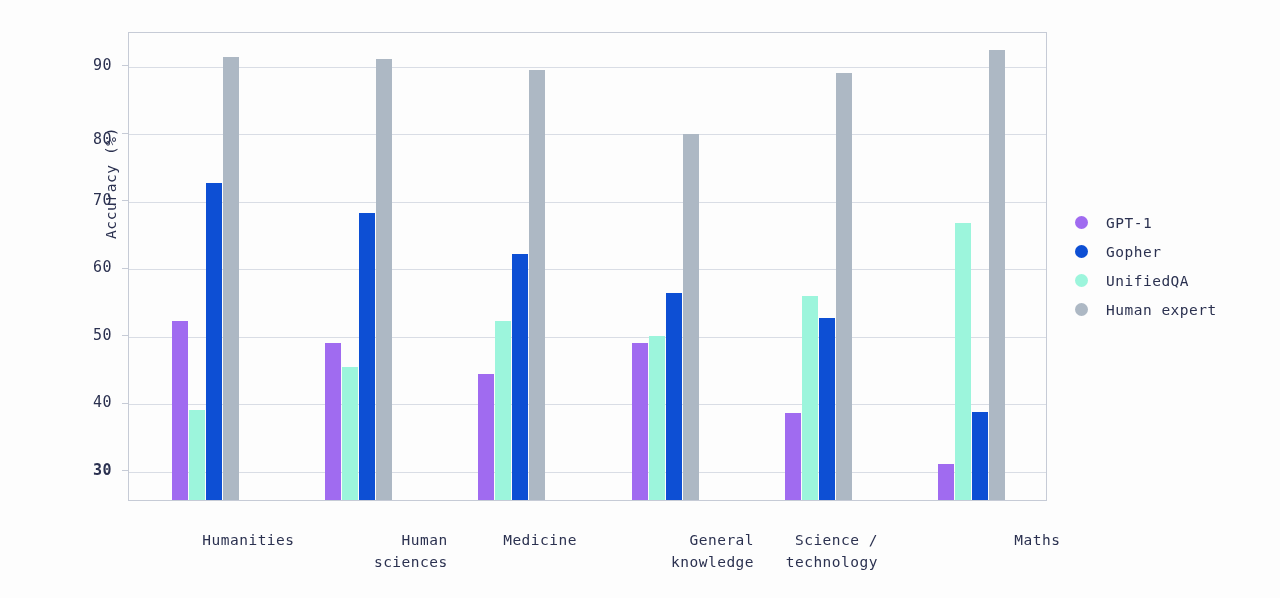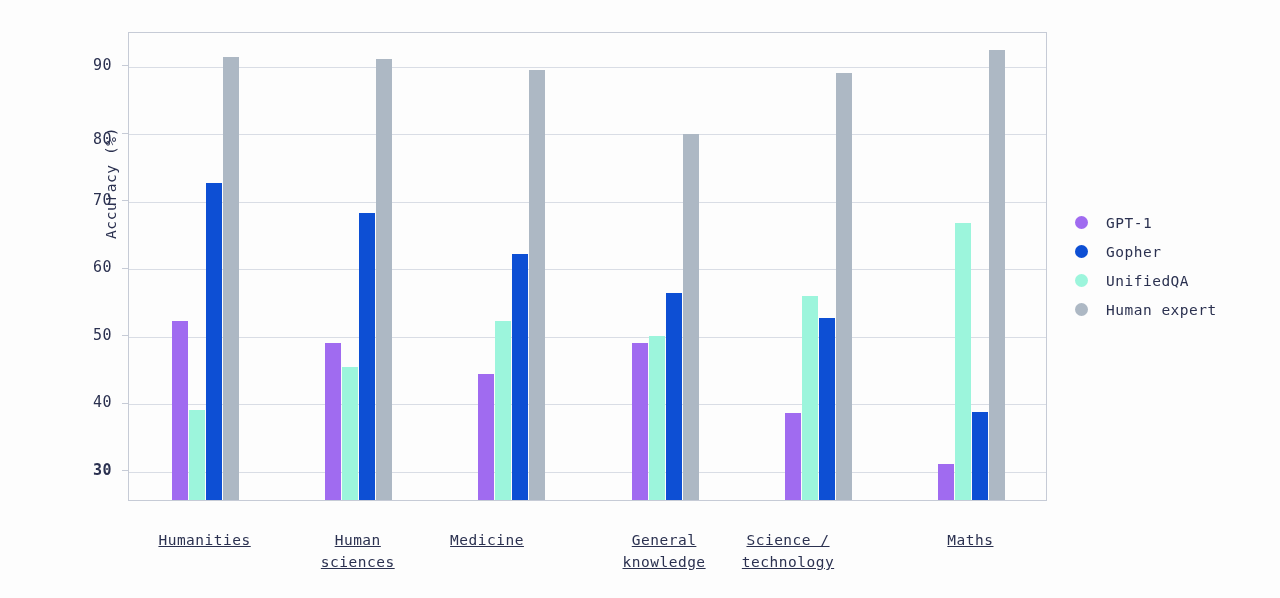--- a/index.html
+++ b/index.html
@@ -85,27 +85,26 @@
   }
   .bar {
     position: absolute;
     bottom: 0;
     width: 16px;
   }
 
   
   .xlabel {
     position: absolute;
-    text-align: center;
+    text-align: right;
     font-size: 14.5px;
     line-height: 22px;
     letter-spacing: 0.5px;
     color: #2b3150;
     white-space: pre-line;
-    text-decoration: underline;
   }
 
   
   #legend {
     position: absolute;
     left: 1075px;
     top: 208px;
   }
   .legend-row {
     display: flex;

